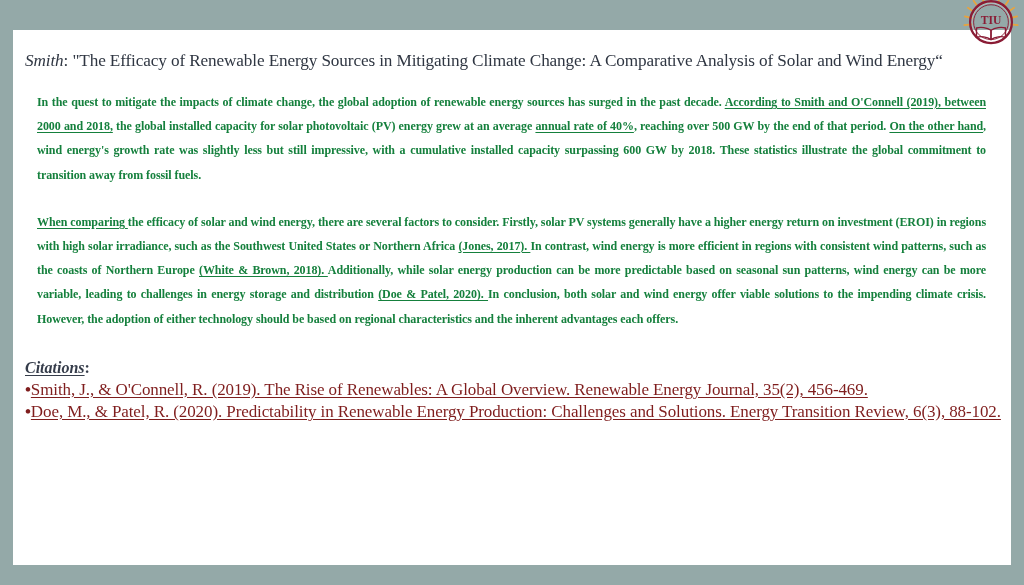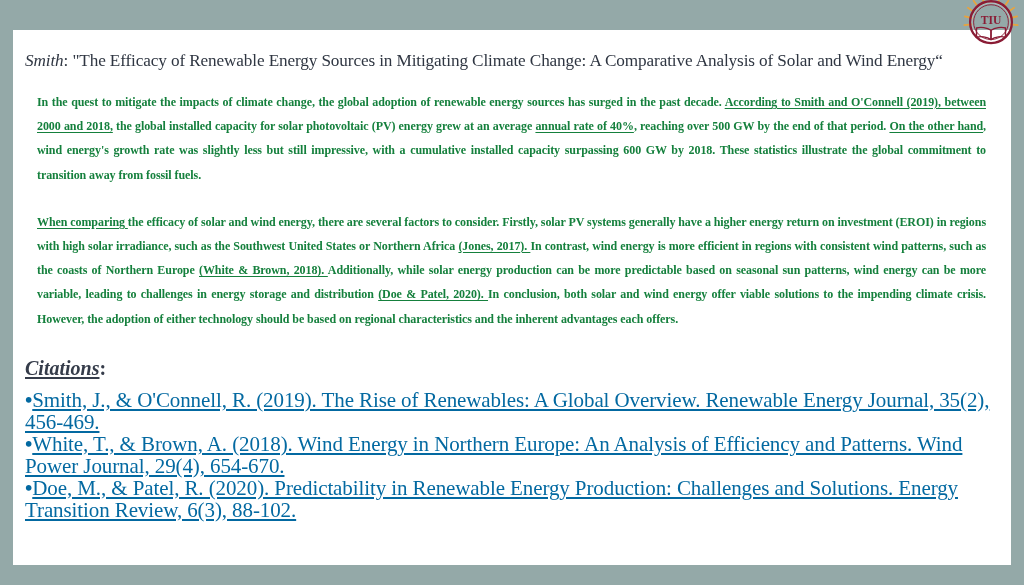--- a/index.html
+++ b/index.html
@@ -56,39 +56,39 @@
     margin: 12px;
     letter-spacing: -0.08px;
     padding: 0 3px 0 2px;
   }
   #para1 { margin-top: 19px; }
   #para2 { margin-top: 23px; }
 
   .u { text-decoration: underline; text-underline-offset: 1.5px; }
 
   .citations-head {
-    font-size: 20px;
+    font-size: 16px;
     line-height: 22px;
     font-weight: bold;
     font-style: italic;
     color: #353c4a;
-    margin: 26px 0 10px 2px;
+    margin: 26px 0 0 2px;
   }
   .citations-head .chead { text-decoration: underline; text-underline-offset: 1.5px; }
   .citations-head .colon { font-style: normal; }
 
   .cit-list {
     margin: 0;
     padding: 0;
     list-style: none;
   }
   .cit-item {
-    font-size: 21px;
+    font-size: 17px;
     line-height: 22px;
-    color: #0369a1;
+    color: #7f1d1d;
     margin: 0 0 0 2px;
     letter-spacing: -0.1px;
   }
   .cit-item .bullet {
     font-weight: bold;
   }
   .cit-item .cit-text {
     text-decoration: underline;
     text-underline-offset: 1.5px;
   }
@@ -117,21 +117,20 @@
     <p class="body-para" id="para1"><span>In the quest to mitigate the impacts of climate change, the global adoption of renewable energy sources has surged in the past decade. </span><span class="u">According to Smith and O'Connell (2019), between 2000 and 2018,</span><span> the global installed capacity for solar photovoltaic (PV) energy grew at an average </span><span class="u">annual rate of 40%</span><span>, reaching over 500 GW by the end of that period. </span><span class="u">On the other hand</span><span>, wind energy's growth rate was slightly less but still impressive, with a cumulative installed capacity surpassing 600 GW by 2018. These statistics illustrate the global commitment to transition away from fossil fuels.</span></p>
 
     <p class="body-para" id="para2"><span class="u">When comparing </span><span>the efficacy of solar and wind energy, there are several factors to consider. Firstly, solar PV systems generally have a higher energy return on investment (EROI) in regions with high solar irradiance, such as the Southwest United States or Northern Africa </span><span class="u">(Jones, 2017). </span><span>In contrast, wind energy is more efficient in regions with consistent wind patterns, such as the coasts of Northern Europe </span><span class="u">(White &amp; Brown, 2018). </span><span>Additionally, while solar energy production can be more predictable based on seasonal sun patterns, wind energy can be more variable, leading to challenges in energy storage and distribution </span><span class="u">(Doe &amp; Patel, 2020). </span><span>In conclusion, both solar and wind energy offer viable solutions to the impending climate crisis. However, the adoption of either technology should be based on regional characteristics and the inherent advantages each offers.</span></p>
 
     <div class="citations-head">
       <span class="chead">Citations</span><span class="colon">:</span>
     </div>
 
     <ul class="cit-list" id="cit-list">
         <li class="cit-item"><span class="bullet">•</span><span class="cit-text">Smith, J., &amp; O'Connell, R. (2019). The Rise of Renewables: A Global Overview. Renewable Energy Journal, 35(2), 456-469.</span></li>
-        <li class="cit-item"><span class="bullet">•</span><span class="cit-text">White, T., &amp; Brown, A. (2018). Wind Energy in Northern Europe: An Analysis of Efficiency and Patterns. Wind Power Journal, 29(4), 654-670.</span></li>
         <li class="cit-item"><span class="bullet">•</span><span class="cit-text">Doe, M., &amp; Patel, R. (2020). Predictability in Renewable Energy Production: Challenges and Solutions. Energy Transition Review, 6(3), 88-102.</span></li>
       </ul>
 
   </div>
 
   <div id="logo">
     <svg viewBox="0 0 100 100" width="58" height="58" aria-hidden="true">
       <g>
         <g stroke="#e8a33d" stroke-width="3" stroke-linecap="round">
           <line x1="50" y1="4" x2="50" y2="17"></line>

